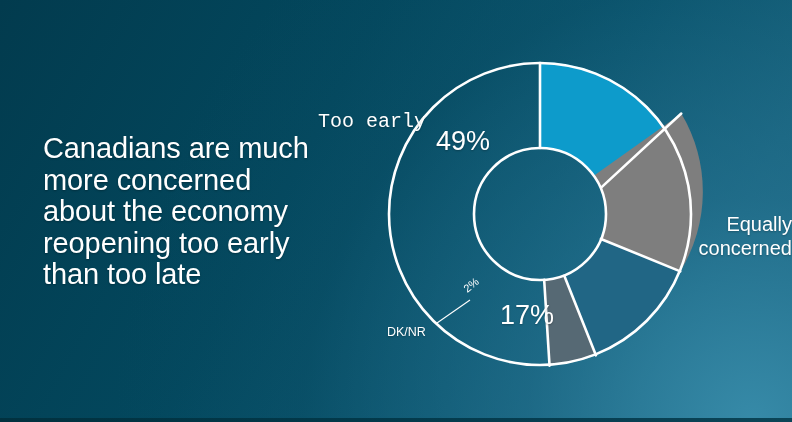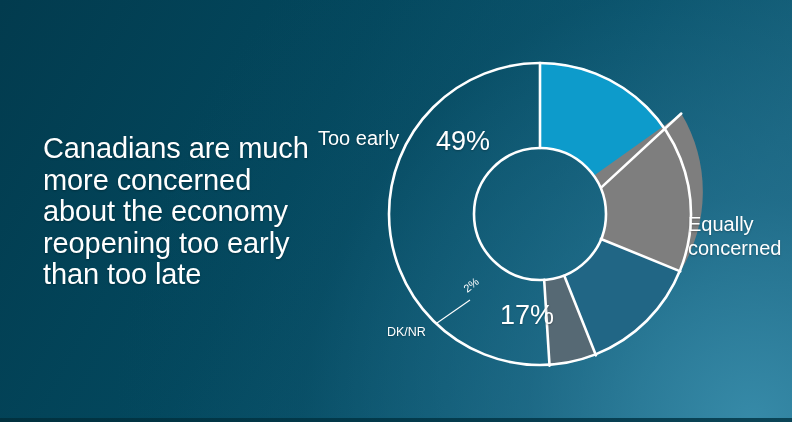--- a/index.html
+++ b/index.html
@@ -79,27 +79,27 @@
   #pct-equally   { left: 619px; top: 212px; }
   #pct-too-late  { left: 500px; top: 300px; }
   #pct-dknr {
     left: 461px;
     top: 285px;
     font-size: 11px;
     transform: rotate(-38deg);
     transform-origin: left top;
     text-shadow: none;
   }
-  #lbl-too-early { left: 318px; top: 126px; }
+  #lbl-too-early { left: 318px; top: 110px; font-family: Liberation Mono, monospace; }
   #lbl-equally {
     left: 688px;
     top: 212px;
     width: 104px;
     white-space: normal;
-    text-align: left;
+    text-align: right;
   }
   #lbl-too-late { left: 487px; top: 371px; }
   #lbl-dknr {
     left: 387px;
     top: 325px;
     font-size: 12.5px;
     line-height: 15px;
     text-align: right;
   }
 </style>

